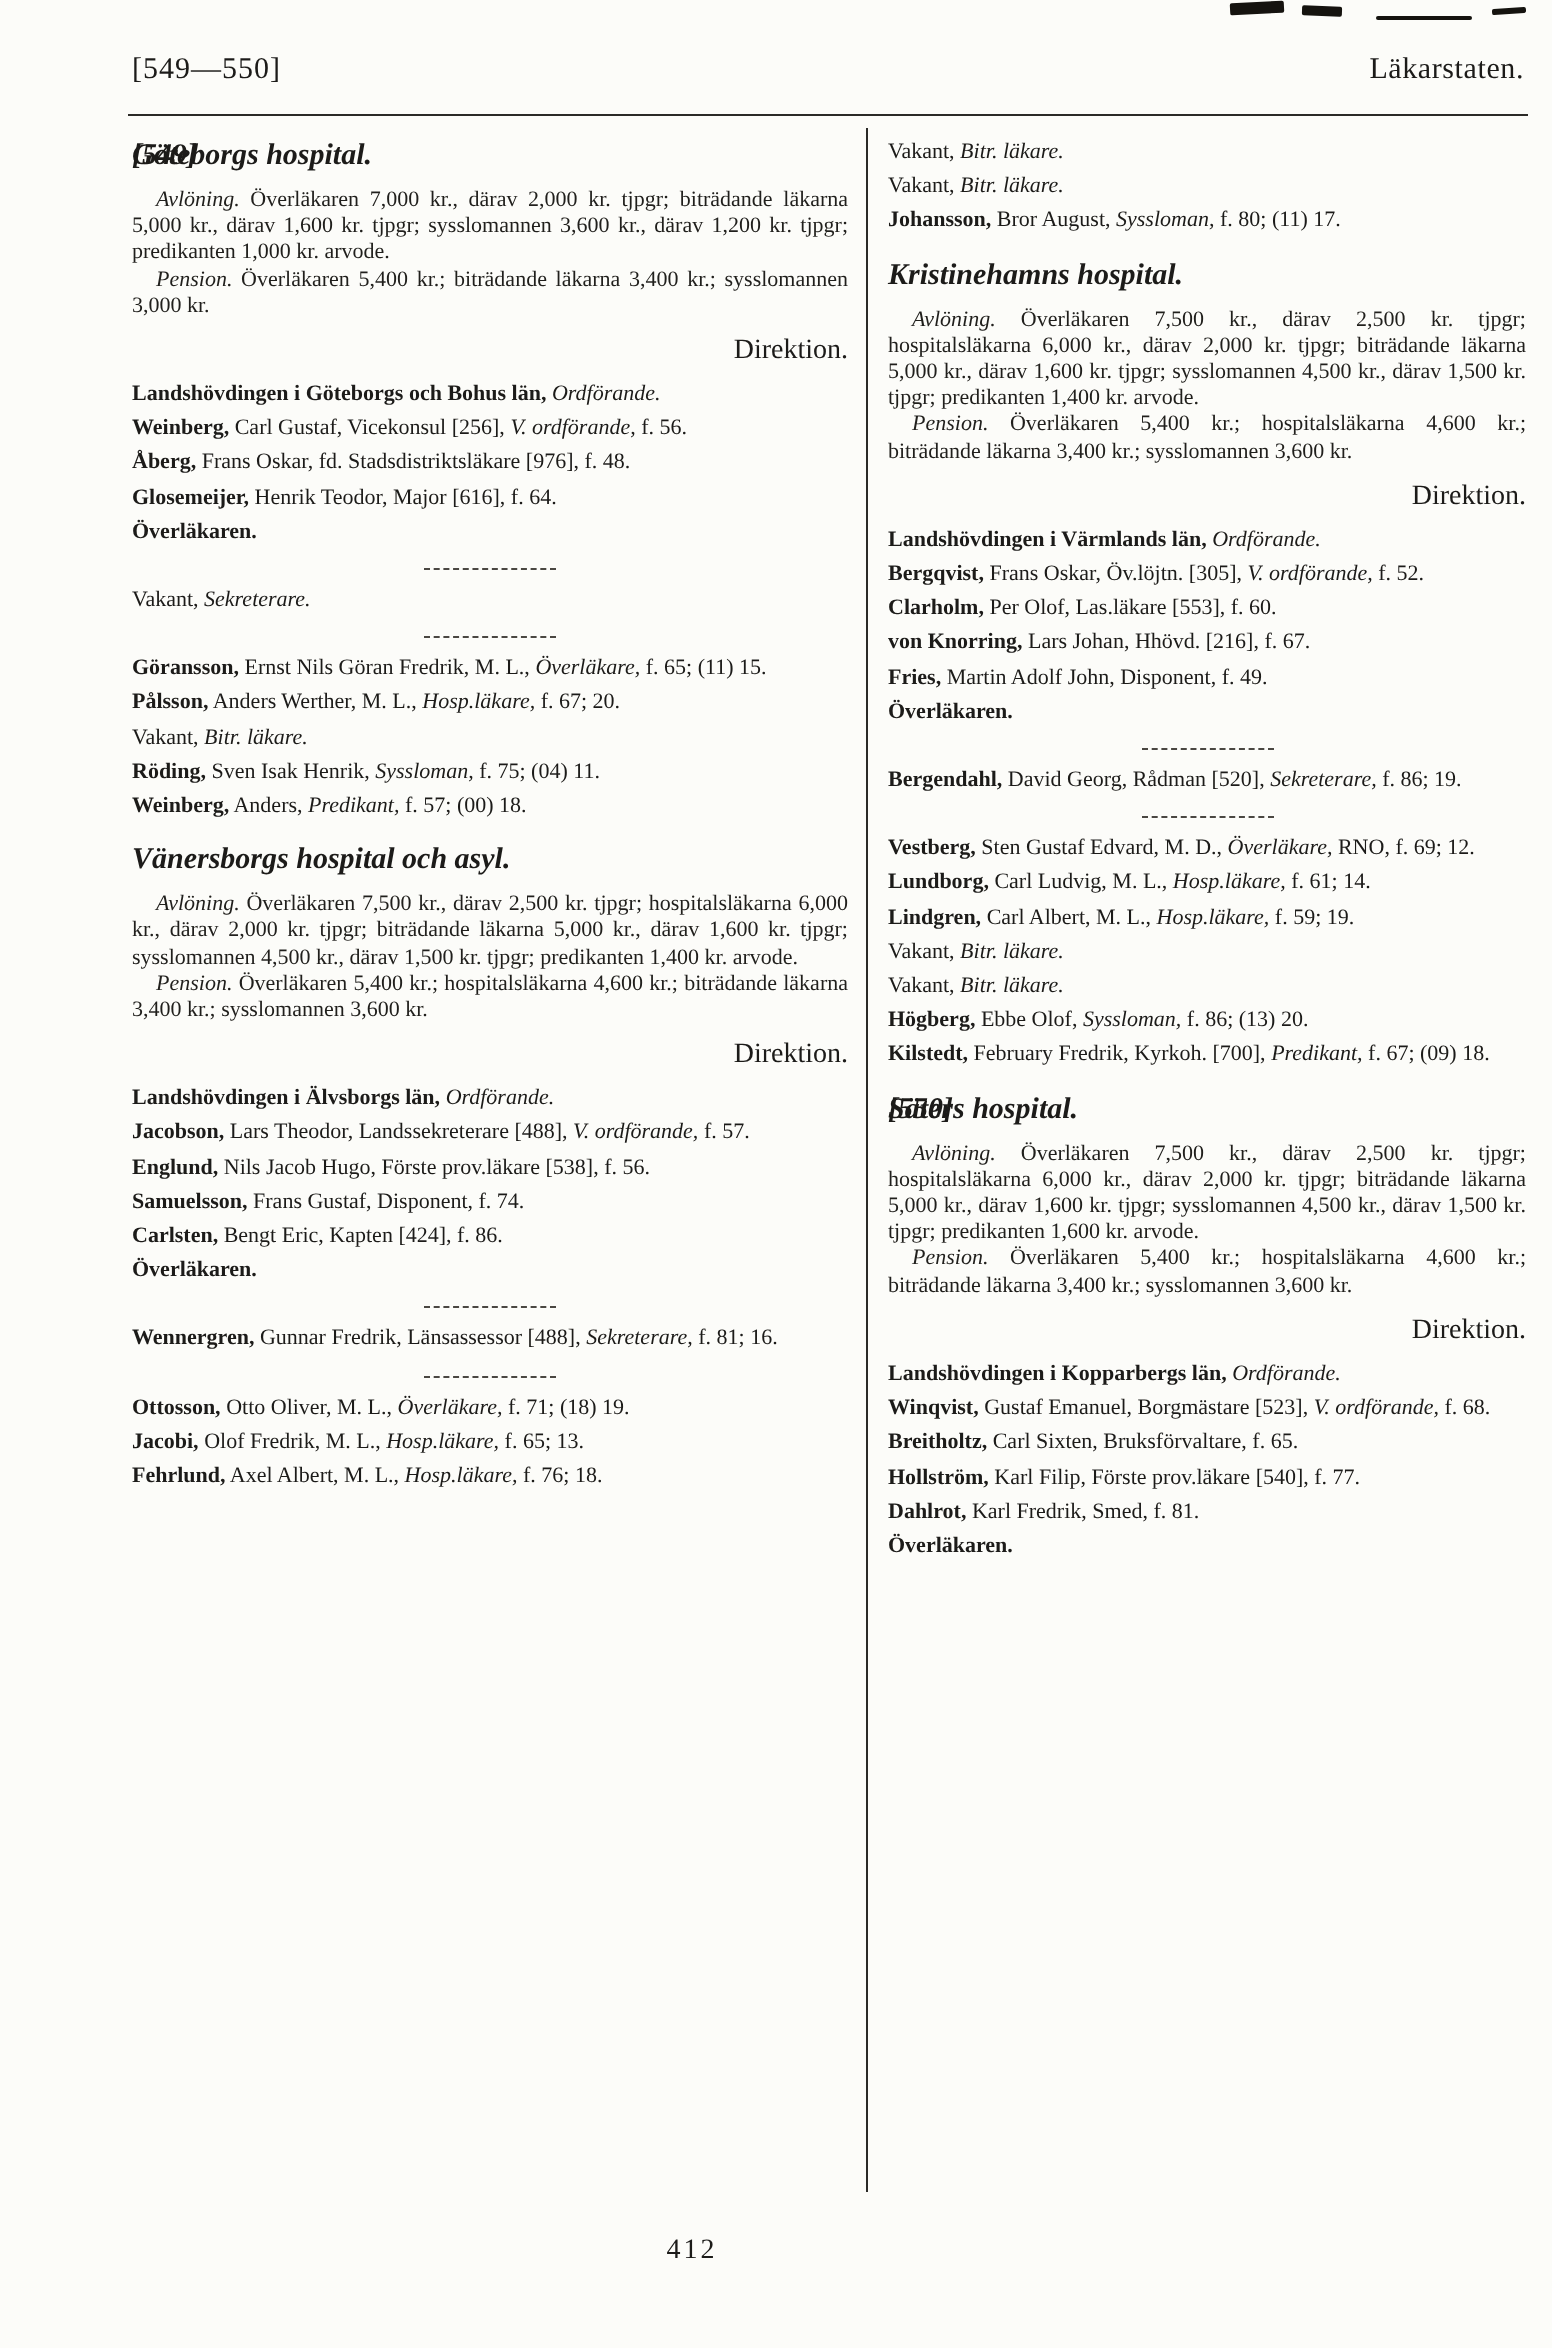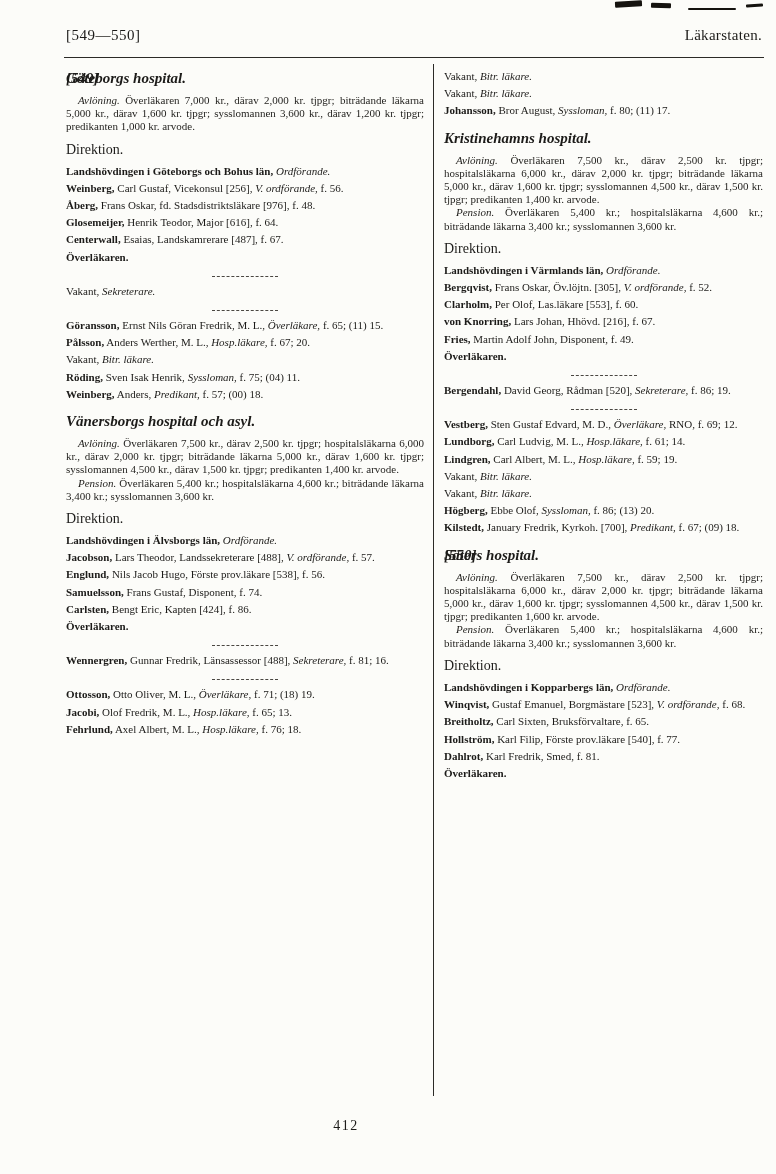--- a/index.html
+++ b/index.html
@@ -31,21 +31,21 @@
   .column { position: absolute; top: 68px; }
   .col-left  { left: 66px;  width: 358px; }
   .col-right { left: 444px; width: 319px; }
   .column-rule { position: absolute; left: 433px; top: 64px; width: 1px; height: 1032px; background: #2b2a27; }
 
   .footer { position: absolute; top: 1118px; left: 0; width: 692px; text-align: center; font-size: 14px; letter-spacing: 1.5px; }
 
   .heading { position: relative; text-align: left; font-weight: bold; font-size: 15px; margin: 9px 0 6px; line-height: 19px; font-style: italic; }
   .column > .heading:first-child { margin-top: 1px; }
   .heading-num { position: absolute; left: 0; top: 0; font-weight: bold; }
-  .subheading { text-align: left; font-size: 14px; margin: 7px 0 4px; line-height: 18px; }
+  .subheading { text-align: right; font-size: 14px; margin: 7px 0 4px; line-height: 18px; }
 
   .smallprint { margin: 0; font-size: 11px; line-height: 13.2px; text-align: justify; text-indent: 12px; color: #201f1c; }
   .entry { margin: 0; font-size: 11px; line-height: 17.2px; padding-left: 17px; text-indent: -17px; text-align: justify; }
 
   .seg-n { font-weight: normal; font-style: normal; }
   .seg-b { font-weight: bold; }
   .seg-i { font-style: italic; }
 
   .divider-row { text-align: center; margin: 4px 0; height: 9px; line-height: 9px; }
   .divider-line { display: inline-block; width: 66px; height: 0; border-top: 1px dashed #4a4742; vertical-align: middle; }
@@ -62,26 +62,26 @@
 
   <div class="header">
     <span class="page-range">[549—550]</span>
     <span class="running-title">Läkarstaten.</span>
   </div>
   <div class="header-rule"></div>
 
   <div class="column col-left">
       <div class="heading"><span class="heading-num">[549]</span><span class="heading-title">Göteborgs hospital.</span></div>
       <p class="smallprint"><span class="seg-i">Avlöning.</span><span class="seg-n"> Överläkaren 7,000 kr., därav 2,000 kr. tjpgr; biträdande läkarna 5,000 kr., därav 1,600 kr. tjpgr; sysslomannen 3,600 kr., därav 1,200 kr. tjpgr; predikanten 1,000 kr. arvode.</span></p>
+      <p class="smallprint"><span class="seg-i">Pension.</span><span class="seg-n"> Överläkaren 5,400 kr.; biträdande läkarna 3,400 kr.; sysslomannen 3,000 kr.</span></p>
       <div class="subheading">Direktion.</div>
       <p class="entry"><span class="seg-b">Landshövdingen i Göteborgs och Bohus län,</span><span class="seg-i"> Ordförande.</span></p>
       <p class="entry"><span class="seg-b">Weinberg,</span><span class="seg-n"> Carl Gustaf, Vicekonsul [256], </span><span class="seg-i">V. ordförande,</span><span class="seg-n"> f. 56.</span></p>
       <p class="entry"><span class="seg-b">Åberg,</span><span class="seg-n"> Frans Oskar, fd. Stadsdistriktsläkare [976], f. 48.</span></p>
       <p class="entry"><span class="seg-b">Glosemeijer,</span><span class="seg-n"> Henrik Teodor, Major [616], f. 64.</span></p>
-      <p class="entry"><span class="seg-b">Centerwall,</span><span class="seg-n"> Esaias, Landskamrerare [487], f. 67.</span></p>
       <p class="entry"><span class="seg-b">Överläkaren.</span></p>
       <div class="divider-row"><span class="divider-line"></span></div>
       <p class="entry"><span class="seg-n">Vakant, </span><span class="seg-i">Sekreterare.</span></p>
       <div class="divider-row"><span class="divider-line"></span></div>
       <p class="entry"><span class="seg-b">Göransson,</span><span class="seg-n"> Ernst Nils Göran Fredrik, M. L., </span><span class="seg-i">Överläkare,</span><span class="seg-n"> f. 65; (11) 15.</span></p>
       <p class="entry"><span class="seg-b">Pålsson,</span><span class="seg-n"> Anders Werther, M. L., </span><span class="seg-i">Hosp.läkare,</span><span class="seg-n"> f. 67; 20.</span></p>
       <p class="entry"><span class="seg-n">Vakant, </span><span class="seg-i">Bitr. läkare.</span></p>
       <p class="entry"><span class="seg-b">Röding,</span><span class="seg-n"> Sven Isak Henrik, </span><span class="seg-i">Syssloman,</span><span class="seg-n"> f. 75; (04) 11.</span></p>
       <p class="entry"><span class="seg-b">Weinberg,</span><span class="seg-n"> Anders, </span><span class="seg-i">Predikant,</span><span class="seg-n"> f. 57; (00) 18.</span></p>
       <div class="heading"><span class="heading-title">Vänersborgs hospital och asyl.</span></div>
@@ -118,21 +118,21 @@
       <p class="entry"><span class="seg-b">Överläkaren.</span></p>
       <div class="divider-row"><span class="divider-line"></span></div>
       <p class="entry"><span class="seg-b">Bergendahl,</span><span class="seg-n"> David Georg, Rådman [520], </span><span class="seg-i">Sekreterare,</span><span class="seg-n"> f. 86; 19.</span></p>
       <div class="divider-row"><span class="divider-line"></span></div>
       <p class="entry"><span class="seg-b">Vestberg,</span><span class="seg-n"> Sten Gustaf Edvard, M. D., </span><span class="seg-i">Överläkare,</span><span class="seg-n"> RNO, f. 69; 12.</span></p>
       <p class="entry"><span class="seg-b">Lundborg,</span><span class="seg-n"> Carl Ludvig, M. L., </span><span class="seg-i">Hosp.läkare,</span><span class="seg-n"> f. 61; 14.</span></p>
       <p class="entry"><span class="seg-b">Lindgren,</span><span class="seg-n"> Carl Albert, M. L., </span><span class="seg-i">Hosp.läkare,</span><span class="seg-n"> f. 59; 19.</span></p>
       <p class="entry"><span class="seg-n">Vakant, </span><span class="seg-i">Bitr. läkare.</span></p>
       <p class="entry"><span class="seg-n">Vakant, </span><span class="seg-i">Bitr. läkare.</span></p>
       <p class="entry"><span class="seg-b">Högberg,</span><span class="seg-n"> Ebbe Olof, </span><span class="seg-i">Syssloman,</span><span class="seg-n"> f. 86; (13) 20.</span></p>
-      <p class="entry"><span class="seg-b">Kilstedt,</span><span class="seg-n"> January Fredrik, Kyrkoh. [700], </span><span class="seg-i">Predikant,</span><span class="seg-n"> f. 67; (09) 18.</span></p>
+      <p class="entry"><span class="seg-b">Kilstedt,</span><span class="seg-n"> February Fredrik, Kyrkoh. [700], </span><span class="seg-i">Predikant,</span><span class="seg-n"> f. 67; (09) 18.</span></p>
       <div class="heading"><span class="heading-num">[550]</span><span class="heading-title">Säters hospital.</span></div>
       <p class="smallprint"><span class="seg-i">Avlöning.</span><span class="seg-n"> Överläkaren 7,500 kr., därav 2,500 kr. tjpgr; hospitalsläkarna 6,000 kr., därav 2,000 kr. tjpgr; biträdande läkarna 5,000 kr., därav 1,600 kr. tjpgr; sysslomannen 4,500 kr., därav 1,500 kr. tjpgr; predikanten 1,600 kr. arvode.</span></p>
       <p class="smallprint"><span class="seg-i">Pension.</span><span class="seg-n"> Överläkaren 5,400 kr.; hospitalsläkarna 4,600 kr.; biträdande läkarna 3,400 kr.; sysslomannen 3,600 kr.</span></p>
       <div class="subheading">Direktion.</div>
       <p class="entry"><span class="seg-b">Landshövdingen i Kopparbergs län,</span><span class="seg-i"> Ordförande.</span></p>
       <p class="entry"><span class="seg-b">Winqvist,</span><span class="seg-n"> Gustaf Emanuel, Borgmästare [523], </span><span class="seg-i">V. ordförande,</span><span class="seg-n"> f. 68.</span></p>
       <p class="entry"><span class="seg-b">Breitholtz,</span><span class="seg-n"> Carl Sixten, Bruksförvaltare, f. 65.</span></p>
       <p class="entry"><span class="seg-b">Hollström,</span><span class="seg-n"> Karl Filip, Förste prov.läkare [540], f. 77.</span></p>
       <p class="entry"><span class="seg-b">Dahlrot,</span><span class="seg-n"> Karl Fredrik, Smed, f. 81.</span></p>
       <p class="entry"><span class="seg-b">Överläkaren.</span></p>

